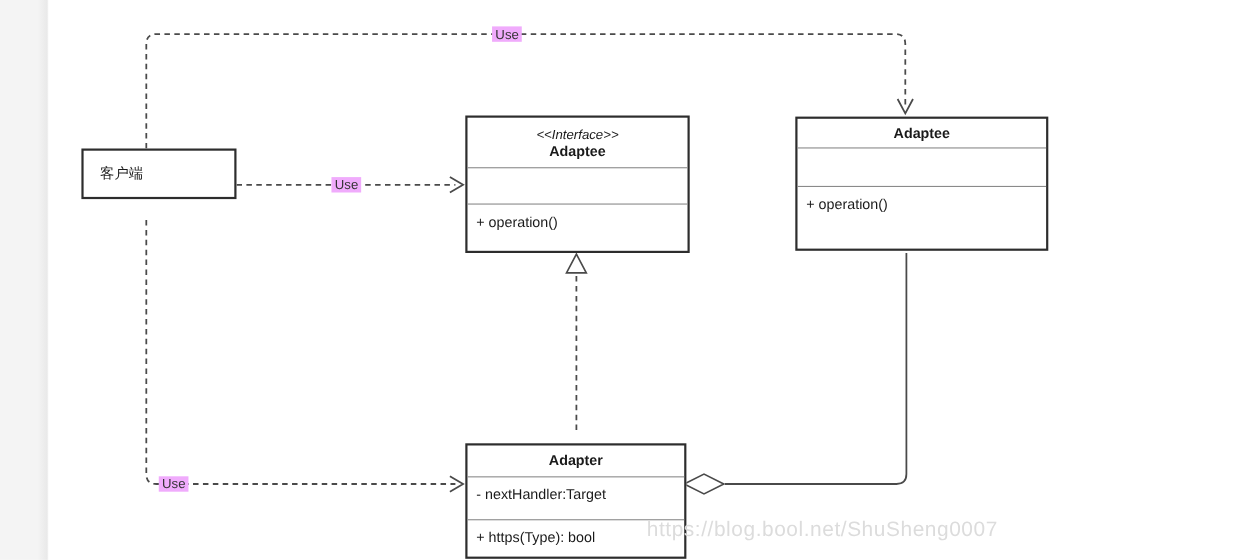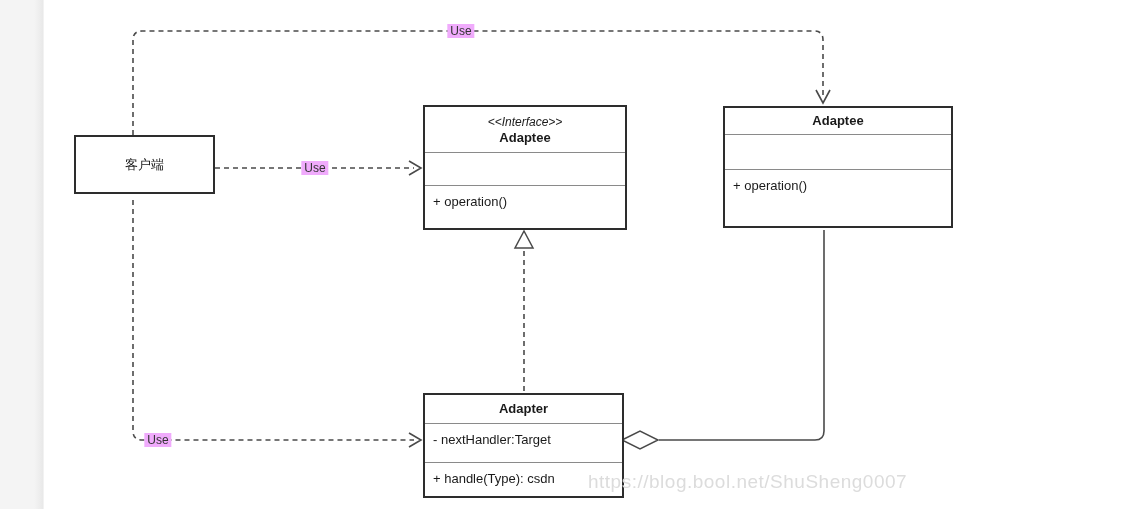--- a/index.html
+++ b/index.html
@@ -18,32 +18,32 @@
   .arrow-hollow{stroke:var(--line);stroke-width:1.5;fill:#ffffff;}
 
   .uml-class{position:absolute;background:#fff;border:2px solid var(--border);
              display:flex;flex-direction:column;z-index:2;color:var(--text);}
   .uml-head{display:flex;flex-direction:column;align-items:center;justify-content:center;
             font-weight:bold;font-size:13px;line-height:16px;}
   .uml-stereotype{font-style:italic;font-weight:normal;font-size:12px;line-height:16px;}
   .uml-sec{border-top:1px solid var(--divider);}
   .uml-member{font-size:13px;line-height:16px;padding:8px 8px 0 8px;white-space:nowrap;}
 
-  .client-box{left:74px;top:135px;width:141px;height:59px;
-              display:flex;align-items:center;justify-content:center;
-              font-size:13px;z-index:2;}
+  .client-box{left:74px;top:135px;width:141px;height:46px;
+              display:flex;align-items:flex-start;justify-content:center;
+              font-size:13px;z-index:2;padding-left:15px;}
   .target-box{left:423px;top:105px;width:204px;height:125px;}
   .target-box .uml-head{height:45px;}
   .target-box .sec-attrs{height:33px;}
   .target-box .sec-methods{flex:1;}
   .adaptee-box{left:723px;top:106px;width:230px;height:122px;}
   .adaptee-box .uml-head{height:26px;}
   .adaptee-box .sec-attrs{height:35px;}
   .adaptee-box .sec-methods{flex:1;}
-  .adapter-box{left:423px;top:393px;width:201px;height:105px;}
+  .adapter-box{left:423px;top:403px;width:201px;height:105px;}
   .adapter-box .uml-head{height:28px;}
   .adapter-box .sec-attrs{height:39px;}
   .adapter-box .sec-methods{flex:1;}
 
   .edge-label{position:absolute;transform:translate(-50%,-50%);background:#f0abfc;
               padding:0 3px;font-size:12px;color:var(--label);z-index:2;line-height:14px;}
   .lbl-use-top{left:461px;top:31px;}
   .lbl-use-mid{left:315px;top:168px;}
   .lbl-use-bottom{left:158px;top:440px;}
 
@@ -100,21 +100,21 @@
   </div>
 
   <div class="uml-class adapter-box">
     <div class="uml-head">
       <span>Adapter</span>
     </div>
     <div class="uml-sec sec-attrs">
       <div class="uml-member">- nextHandler:Target</div>
     </div>
     <div class="uml-sec sec-methods">
-      <div class="uml-member">+ handle(Type): csdn</div>
+      <div class="uml-member">+ https(Type): bool</div>
     </div>
   </div>
 
   <span class="edge-label lbl-use-top">Use</span>
   <span class="edge-label lbl-use-mid">Use</span>
   <span class="edge-label lbl-use-bottom">Use</span>
 
   <span class="watermark">https://blog.bool.net/ShuSheng0007</span>
 </div>
 

